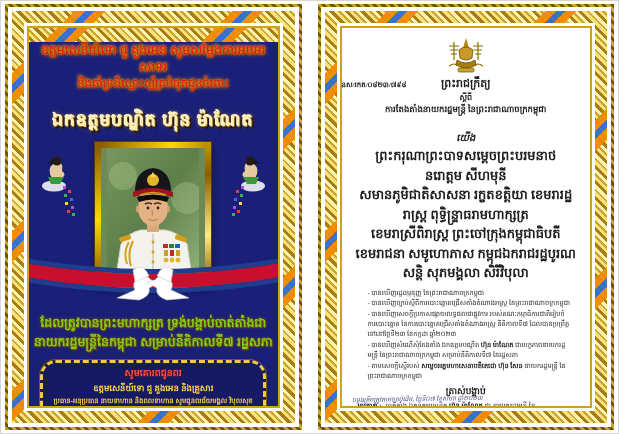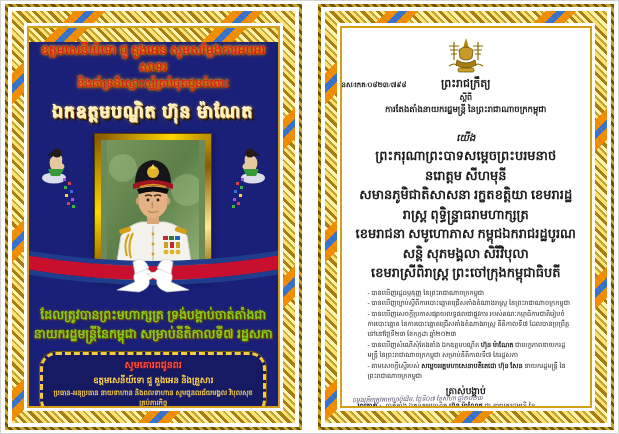--- a/index.html
+++ b/index.html
@@ -15,21 +15,21 @@
       repeating-linear-gradient(45deg,#f9e27a 0 3px,#caa42a 3px 5px,#fff3b0 5px 8px,#a87e12 8px 11px);}
   .inner{box-sizing:border-box;height:100%;border:2px solid #d4a017;box-shadow:0 0 0 3px #ffffff;
     position:relative;overflow:hidden;}
 
   
   .poster{height:100%;background:#1a1f78;position:relative;text-align:center;}
   .greet1{margin-top:14px;font-size:12.5px;font-weight:bold;color:#d81f1f;line-height:1.35;
     text-shadow:0 0 2px #ffd700,0 0 4px #ff9d00,1px 1px 0 #5a0000;}
   .greet2{font-size:11.5px;font-weight:bold;color:#d81f1f;
     text-shadow:0 0 2px #ffd700,0 0 4px #ff9d00,1px 1px 0 #5a0000;}
-  .big-name{margin-top:8px;font-size:17px;font-weight:bold;color:#ffedb0;letter-spacing:1px;
+  .big-name{margin-top:16px;font-size:17px;font-weight:bold;color:#ffedb0;letter-spacing:1px;
     text-shadow:-1px -1px 0 #fff8d8,1px 1px 0 #7a4a00,2px 2px 2px #000,0 0 4px #c79a1e;}
   .portrait-wrap{position:relative;margin-top:8px;height:138px;}
   .frame{position:absolute;left:50%;transform:translateX(-50%);top:0;width:104px;height:134px;
     border:6px solid;border-image:linear-gradient(135deg,#8a5c00,#ffd700 30%,#8a5c00 55%,#ffe98a 80%,#8a5c00) 1;
     box-shadow:0 0 0 1px #5a3c00,0 2px 6px rgba(0,0,0,.6);background:#6c8a55;}
   .angel{position:absolute;top:10px;}
   .angel.left{left:12px;} .angel.right{right:12px;}
   .ribbon-zone{position:relative;margin-top:-26px;height:58px;z-index:3;}
   .ribbon-zone svg{position:absolute;left:50%;transform:translateX(-50%);top:0;}
   .appoint1,.appoint2{font-size:12.5px;font-weight:bold;color:#84cc16;line-height:1.55;
@@ -233,22 +233,22 @@
             <div class="ref-no">នស/រកត/០៨២៣/៧៩៨</div>
 
             <div class="doc-type">ព្រះរាជក្រឹត្យ</div>
             <div class="subj-label">ស្តីពី</div>
             <div class="subject">ការតែងតាំងនាយករដ្ឋមន្ត្រី នៃព្រះរាជាណាចក្រកម្ពុជា</div>
             <div class="we">យើង</div>
 
             <div>
               <div class="king-line">ព្រះករុណាព្រះបាទសម្តេចព្រះបរមនាថ នរោត្តម សីហមុនី</div>
               <div class="king-line">សមានភូមិជាតិសាសនា រក្ខតខត្តិយា ខេមរារដ្ឋរាស្ត្រ ពុទ្ធិន្ទ្រាធរាមហាក្សត្រ</div>
+              <div class="king-line">ខេមរាស្រីពិរាស្ត្រ ព្រះចៅក្រុងកម្ពុជាធិបតី</div>
               <div class="king-line">ខេមរាជនា សមូហោភាស កម្ពុជឯករាជរដ្ឋបូរណសន្តិ សុភមង្គលា សិរីវិបុលា</div>
-              <div class="king-line">ខេមរាស្រីពិរាស្ត្រ ព្រះចៅក្រុងកម្ពុជាធិបតី</div>
             </div>
 
             <div class="citations">
               <div class="cit"><span>- បានឃើញរដ្ឋធម្មនុញ្ញ នៃព្រះរាជាណាចក្រកម្ពុជា</span><span class="b"></span><span></span></div>
               <div class="cit"><span>- បានឃើញច្បាប់ស្តីពីការបោះឆ្នោតជ្រើសតាំងតំណាងរាស្ត្រ នៃព្រះរាជាណាចក្រកម្ពុជា</span><span class="b"></span><span></span></div>
               <div class="cit"><span>- បានឃើញសេចក្តីប្រកាសផ្សាយលទ្ធផលជាផ្លូវការ របស់គណៈកម្មាធិការជាតិរៀបចំការបោះឆ្នោត នៃការបោះឆ្នោតជ្រើសតាំងតំណាងរាស្ត្រ នីតិកាលទី៧ ដែលបានប្រព្រឹត្តទៅនៅថ្ងៃទី២៣ ខែកក្កដា ឆ្នាំ២០២៣</span><span class="b"></span><span></span></div>
               <div class="cit"><span>- បានឃើញសំណើសុំតែងតាំង ឯកឧត្តមបណ្ឌិត </span><span class="b">ហ៊ុន ម៉ាណែត</span><span> ជាបេក្ខភាពនាយករដ្ឋមន្ត្រី នៃព្រះរាជាណាចក្រកម្ពុជា សម្រាប់នីតិកាលទី៧ នៃរដ្ឋសភា</span></div>
               <div class="cit"><span>- តាមសេចក្តីស្នើរបស់ </span><span class="b">សម្តេចអគ្គមហាសេនាបតីតេជោ ហ៊ុន សែន</span><span> នាយករដ្ឋមន្ត្រី នៃព្រះរាជាណាចក្រកម្ពុជា</span></div>
             </div>
 

